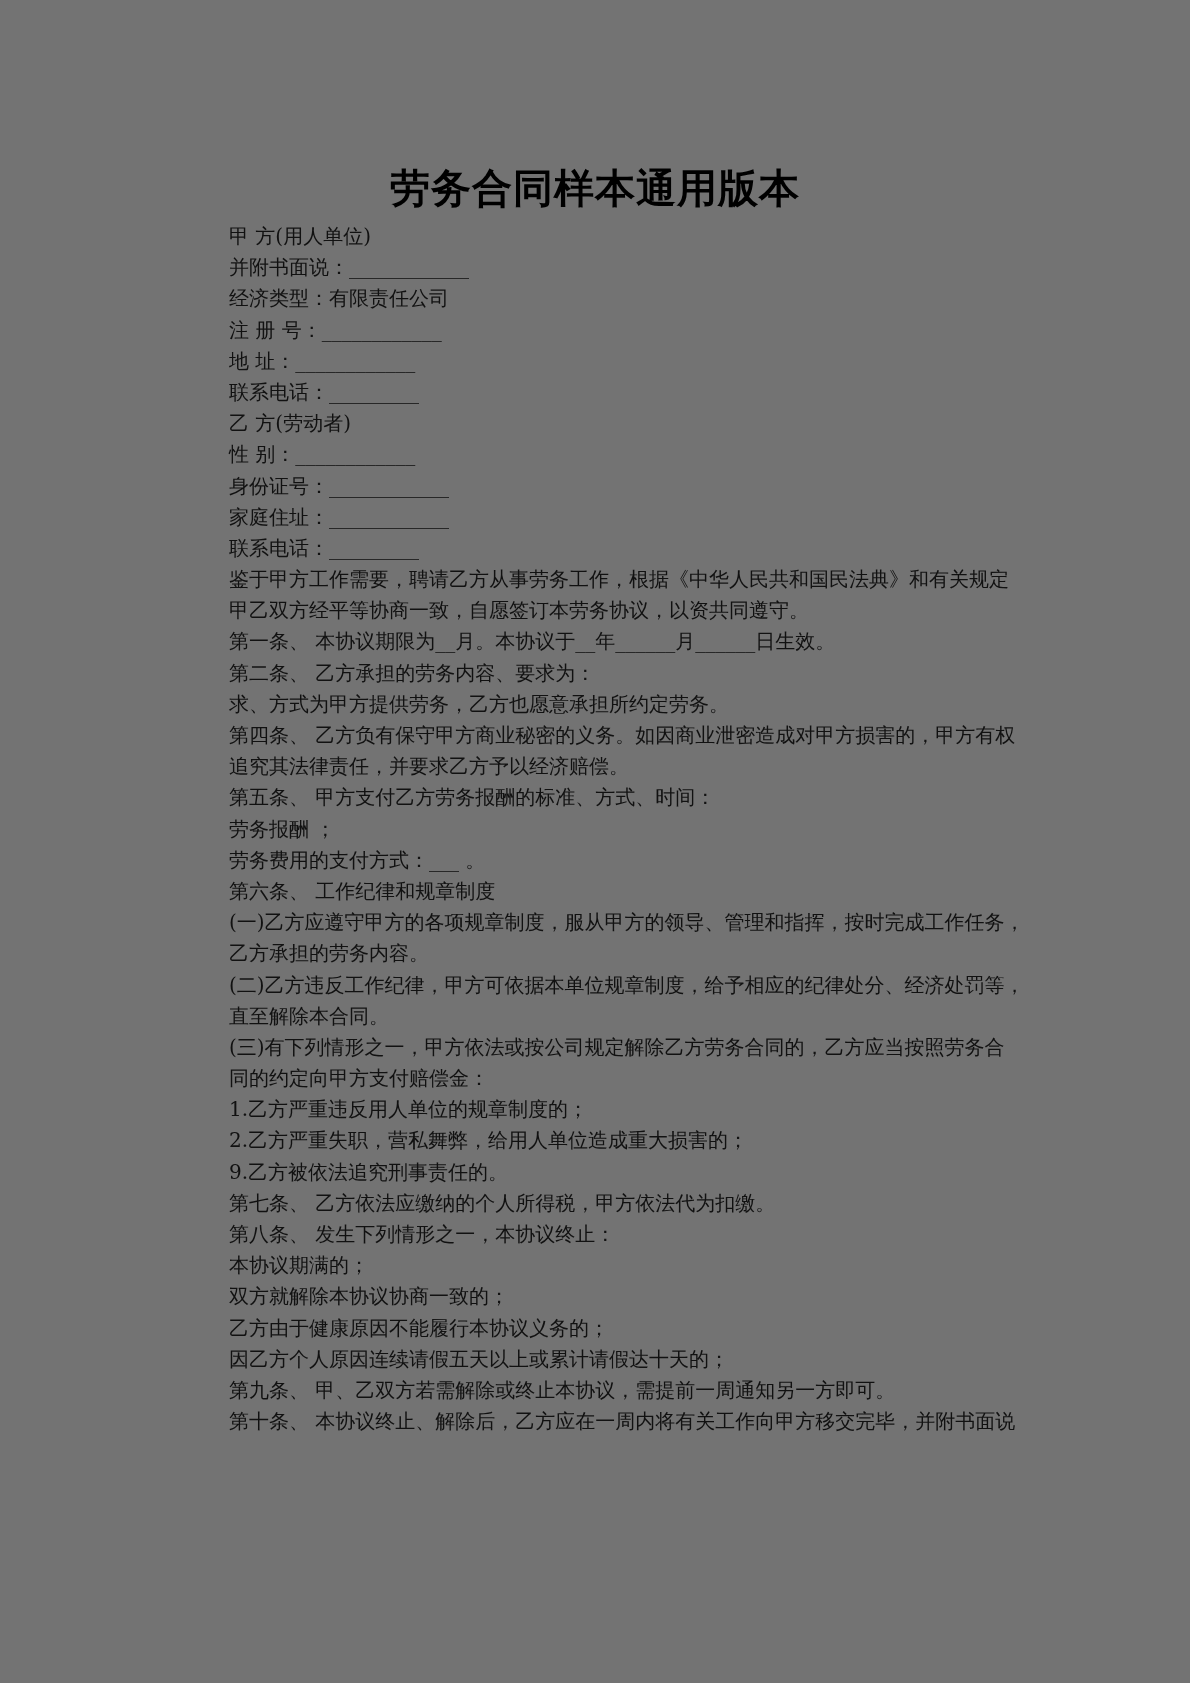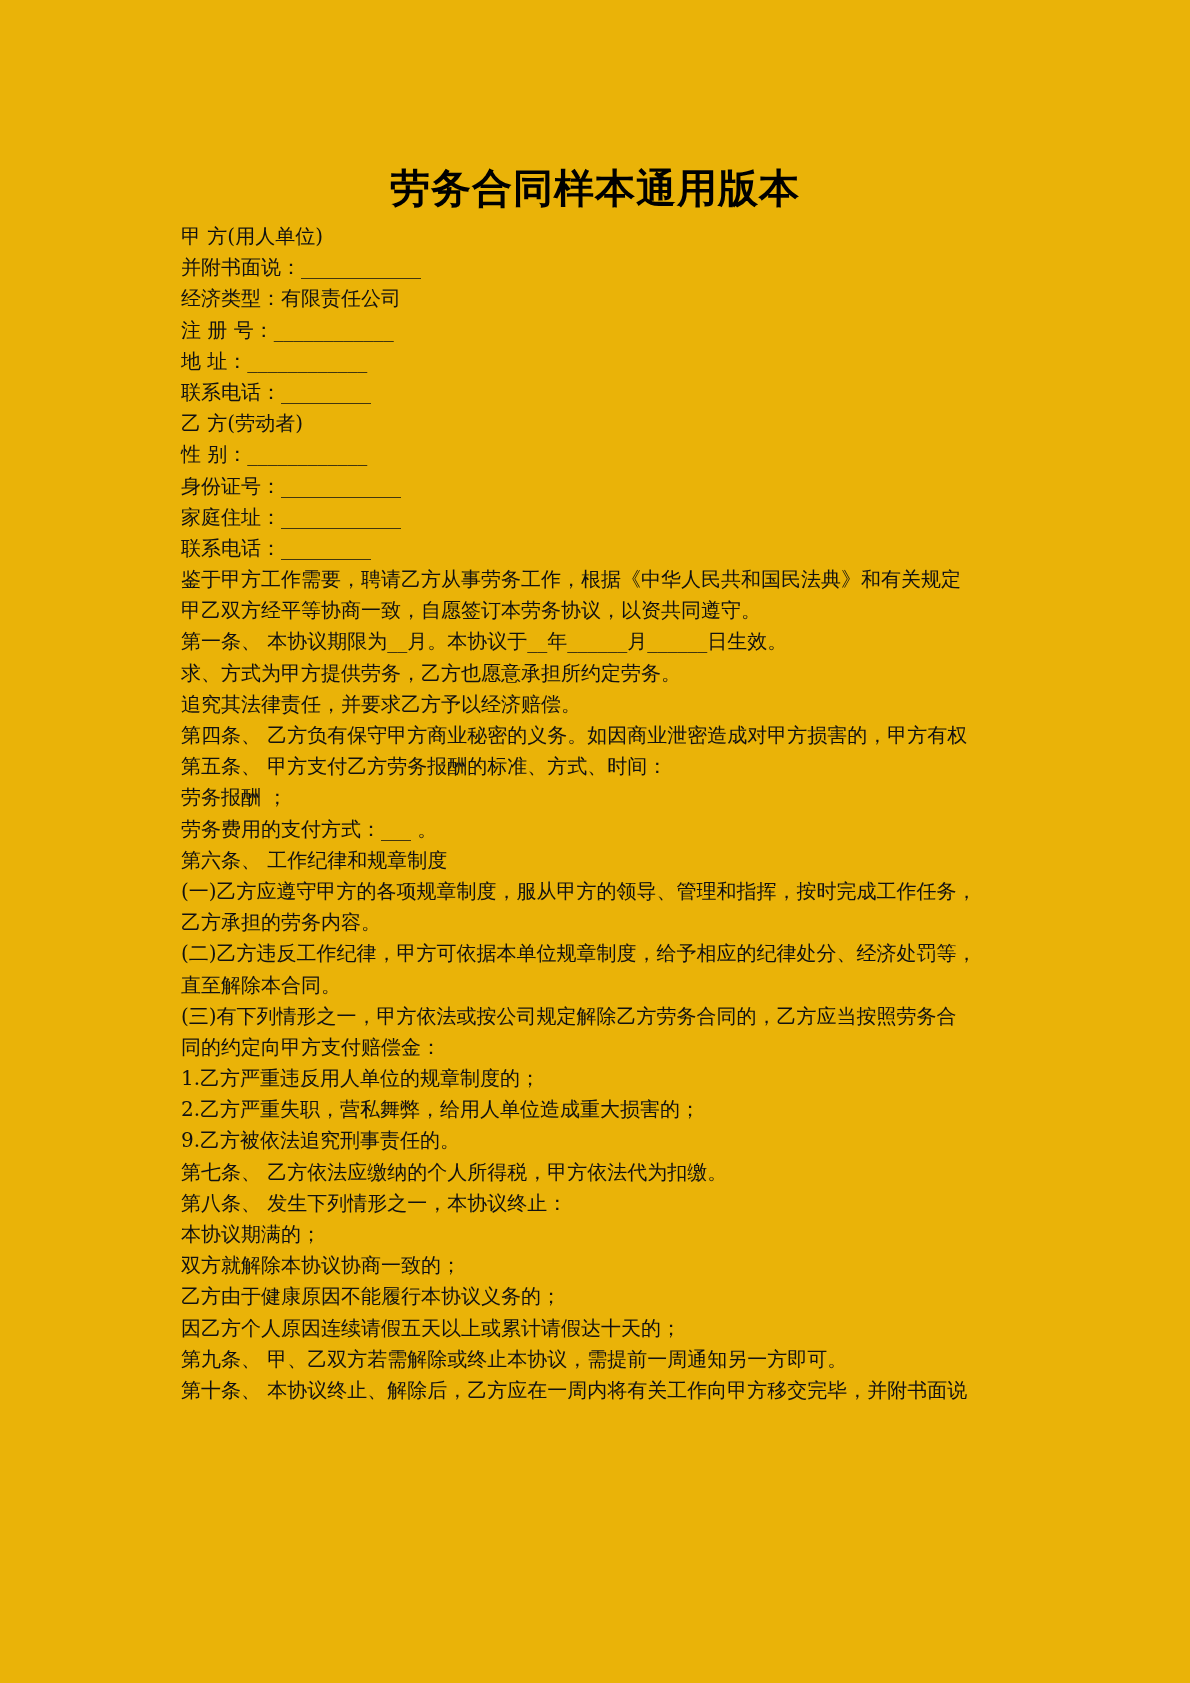--- a/index.html
+++ b/index.html
@@ -1,31 +1,31 @@
 <!DOCTYPE html>
 <html><head>
   <meta charset="utf-8">
   <style>
     html, body { margin: 0; padding: 0; background: #ffffff; }
     body { width: 1190px; height: 1683px; position: relative; overflow: hidden; }
     .page {
-      position: absolute; left: 0; top: 0; width: 1190px; height: 1683px; background: #eab308;
+      position: absolute; left: 0; top: 0; width: 1190px; height: 1683px; background: #737373;
     }
     .title {
       position: absolute; left: 0; top: 163px; width: 1190px; text-align: center;
       font-family: "DejaVu Serif", "Liberation Serif", serif;
       font-size: 40px; font-weight: bold; color: #000; letter-spacing: 1px;
       line-height: 50px;
     }
     .body {
       position: absolute; left: 181px; top: 221px; width: 840px;
       font-family: "DejaVu Serif", "Liberation Serif", serif;
       font-size: 20px; color: #111; line-height: 31.2px;
     }
-    .line { white-space: pre; height: 31.2px; }
+    .line { white-space: pre; height: 31.2px; margin-left: 48px; }
   </style>
 </head>
 <body>
 
 <div class="page">
   <div class="title">劳务合同样本通用版本</div>
   <div class="body" id="doc-body">
       <div class="line">甲 方(用人单位)</div>
       <div class="line">并附书面说：____________</div>
       <div class="line">经济类型：有限责任公司</div>
@@ -33,23 +33,24 @@
       <div class="line">地 址：____________</div>
       <div class="line">联系电话：_________</div>
       <div class="line">乙 方(劳动者)</div>
       <div class="line">性 别：____________</div>
       <div class="line">身份证号：____________</div>
       <div class="line">家庭住址：____________</div>
       <div class="line">联系电话：_________</div>
       <div class="line">鉴于甲方工作需要，聘请乙方从事劳务工作，根据《中华人民共和国民法典》和有关规定</div>
       <div class="line">甲乙双方经平等协商一致，自愿签订本劳务协议，以资共同遵守。</div>
       <div class="line">第一条、 本协议期限为__月。本协议于__年______月______日生效。</div>
+      <div class="line">第二条、 乙方承担的劳务内容、要求为：</div>
       <div class="line">求、方式为甲方提供劳务，乙方也愿意承担所约定劳务。</div>
+      <div class="line">第四条、 乙方负有保守甲方商业秘密的义务。如因商业泄密造成对甲方损害的，甲方有权</div>
       <div class="line">追究其法律责任，并要求乙方予以经济赔偿。</div>
-      <div class="line">第四条、 乙方负有保守甲方商业秘密的义务。如因商业泄密造成对甲方损害的，甲方有权</div>
       <div class="line">第五条、 甲方支付乙方劳务报酬的标准、方式、时间：</div>
       <div class="line">劳务报酬 ；</div>
       <div class="line">劳务费用的支付方式：___ 。</div>
       <div class="line">第六条、 工作纪律和规章制度</div>
       <div class="line">(一)乙方应遵守甲方的各项规章制度，服从甲方的领导、管理和指挥，按时完成工作任务，</div>
       <div class="line">乙方承担的劳务内容。</div>
       <div class="line">(二)乙方违反工作纪律，甲方可依据本单位规章制度，给予相应的纪律处分、经济处罚等，</div>
       <div class="line">直至解除本合同。</div>
       <div class="line">(三)有下列情形之一，甲方依法或按公司规定解除乙方劳务合同的，乙方应当按照劳务合</div>
       <div class="line">同的约定向甲方支付赔偿金：</div>

